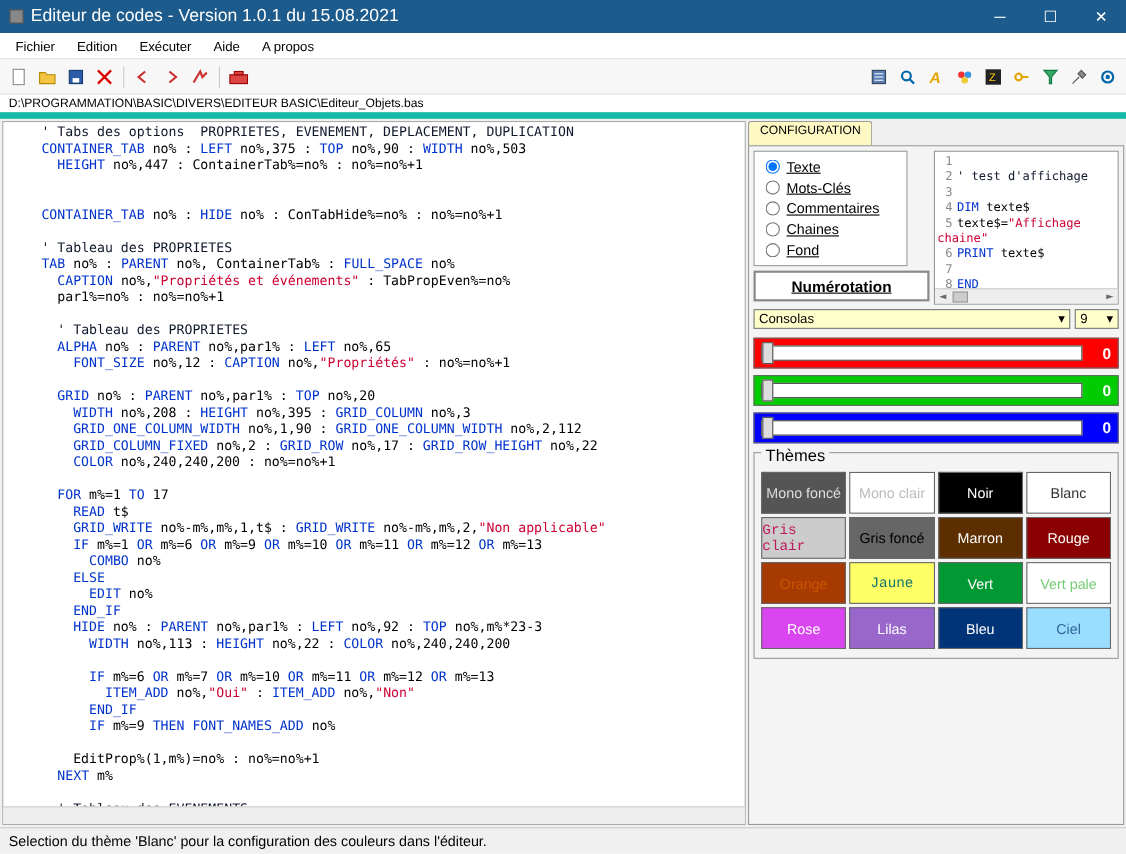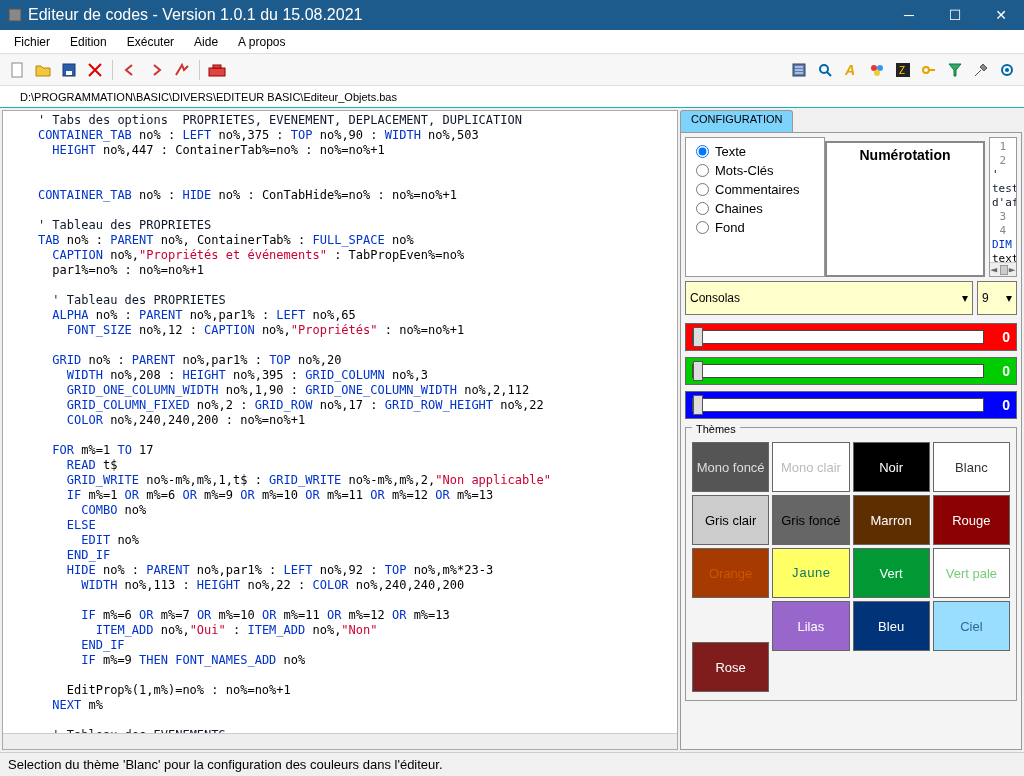--- a/index.html
+++ b/index.html
@@ -6,58 +6,58 @@
   body { font-family: "Segoe UI", Tahoma, sans-serif; font-size: 12px; background: #f0f0f0; width: 1024px; height: 776px; overflow: hidden; display: flex; flex-direction: column; }
   .titlebar { background: #1c5b8c; color: #fff; height: 30px; display: flex; align-items: center; padding-left: 8px; }
   .titlebar .title-text { flex: 1; font-size: 16px; }
   .titlebar .win-btn { width: 46px; height: 30px; display: flex; align-items: center; justify-content: center; color: #fff; font-size: 14px; }
   .menubar { background: #fff; height: 24px; display: flex; align-items: center; padding-left: 4px; border-bottom: 1px solid #ddd; }
   .menubar span { padding: 3px 10px; }
   .toolbar { background: #f7f7f7; height: 32px; display: flex; align-items: center; padding: 0 6px; border-bottom: 1px solid #ddd; gap: 4px; }
   .toolbar .tb-btn { width: 22px; height: 22px; display: flex; align-items: center; justify-content: center; }
   .toolbar .tb-sep { width: 1px; height: 20px; background: #ccc; margin: 0 2px; }
   .toolbar .spacer { flex: 1; }
-  .pathbar { background: #fff; height: 22px; display: flex; align-items: center; padding: 0 20px; border-bottom: 1px solid #14b8a6; font-size: 11px; }
+  .pathbar { background: #fff; height: 22px; display: flex; align-items: center; padding: 0 8px; border-bottom: 6px solid #14b8a6; font-size: 11px; }
   .main { flex: 1; display: flex; overflow: hidden; }
   .editor-pane { flex: 1; display: flex; flex-direction: column; border: 1px solid #aaa; margin: 2px; background: #fff; }
   .code-area { flex: 1; display: flex; overflow: hidden; font-family: Consolas, monospace; font-size: 12px; line-height: 15px; }
   .gutter { width: 44px; text-align: right; padding: 2px 6px 2px 2px; color: #888; background: #f8f8f8; border-right: 1px solid #ddd; overflow: hidden; white-space: pre; }
   .code { flex: 1; padding: 2px 6px; white-space: pre; overflow: auto; }
   .hscroll { height: 16px; background: #eee; border-top: 1px solid #ccc; }
   .kw { color: #0033cc; }
   .cmt { color: #0f172a; }
   .str { color: #cc0033; }
   .right-pane { width: 342px; display: flex; flex-direction: column; margin: 2px 2px 2px 0; }
   .tab-strip { height: 22px; display: flex; }
-  .tab-strip .tab { border: 1px solid #999; border-bottom: none; background: #7dd3fc; padding: 2px 10px; font-size: 11px; border-radius: 3px 3px 0 0; }
+  .tab-strip .tab { border: 1px solid #999; border-bottom: none; background: #fef9c3; padding: 2px 10px; font-size: 11px; border-radius: 3px 3px 0 0; }
   .config-body { flex: 1; border: 1px solid #999; background: #f4f4f4; padding: 4px; display: flex; flex-direction: column; gap: 4px; overflow: hidden; }
   .top-row { display: flex; gap: 4px; height: 140px; }
   .radio-box { border: 1px solid #999; background: #fff; padding: 6px 10px; width: 140px; display: flex; flex-direction: column; gap: 4px; font-size: 13px; }
   .radio-box label { display: flex; align-items: center; gap: 6px; }
   .numero { border: 2px solid #888; background: #fff; text-align: center; font-weight: bold; padding: 4px; font-size: 14px; margin-top: 4px; width: 160px; }
   .preview { flex: 1; border: 1px solid #999; background: #fff; font-family: Consolas, monospace; font-size: 11px; line-height: 14px; padding: 2px; overflow: hidden; position: relative; }
   .preview-gutter { color: #888; display: inline-block; width: 14px; text-align: right; margin-right: 4px; }
   .preview-scroll-h { position: absolute; bottom: 0; left: 0; right: 0; height: 14px; background: #eee; border-top: 1px solid #ccc; display:flex; align-items:center;}
   .preview-scroll-h .thumb { width: 14px; height: 10px; background:#ccc; margin-left:2px; border:1px solid #999;}
   .preview-scroll-h .arrow { width:14px; text-align:center; color:#666;}
   .font-row { display: flex; gap: 4px; }
-  .font-row select, .font-row .sel { flex: 1; height: 34px; border: 1px solid #777; background: #ffffcc; font-size: 12px; padding: 0 4px; }
+  .font-row select, .font-row .sel { flex: 1; height: 18px; border: 1px solid #777; background: #ffffcc; font-size: 12px; padding: 0 4px; }
   .font-row .sel.size { width: 40px; flex: none; }
   .sliders { display: flex; flex-direction: column; gap: 6px; margin-top:4px;}
   .slider-row { height: 28px; display: flex; align-items: center; padding: 0 6px; gap:6px; border:1px solid #666;}
   .slider-row.red { background: #f00; }
   .slider-row.green { background: #0c0; }
   .slider-row.blue { background: #00f; }
   .slider-track { flex: 1; height: 14px; background: #fff; border:1px solid #444; position:relative;}
   .slider-thumb { position:absolute; left:0; top:-4px; width:10px; height:20px; background:#ddd; border:1px solid #555;}
   .slider-val { width: 20px; text-align: right; color: #fff; font-weight: bold; font-size:14px;}
   .themes { border: 1px solid #999; padding: 6px 6px 8px 6px; margin-top:4px;}
-  .themes-label { position: relative; top: -12px; background: #f4f4f4; padding: 0 4px; font-size: 11px; }
+  .themes-label { position: relative; top: -12px; background: #f4f4f4; padding: 0 4px; font-size: 15px; }
   .theme-grid { display: grid; grid-template-columns: repeat(4, 1fr); gap: 3px; margin-top: -6px; }
-  .theme-btn { height: 50px; display: flex; align-items: center; justify-content: center; font-size: 13px; border: 1px solid #666; }
+  .theme-btn { height: 38px; display: flex; align-items: center; justify-content: center; font-size: 13px; border: 1px solid #666; }
   .statusbar { height: 24px; background: #f0f0f0; border-top: 1px solid #ccc; display: flex; align-items: center; padding: 0 8px; font-size: 13px; }
   svg { display:block; }
 </style>
 </head>
 <body>
 
 <div class="titlebar">
   <svg width="14" height="14">
       <rect x="1" y="1" width="12" height="12" fill="#888" stroke="#555"></rect>
     </svg>
@@ -239,21 +239,21 @@
     </div>
     <div class="hscroll"></div>
   </div>
 
   <div class="right-pane">
     <div class="tab-strip">
       <div class="tab">CONFIGURATION</div>
     </div>
     <div class="config-body">
       <div class="top-row">
-        <div style="display:flex;flex-direction:row;">
+        <div style="display:flex;flex-direction:column;text-decoration:underline;">
           <div class="radio-box">
             <label>
                 <input type="radio" name="syn" checked="" style="">
                 <span>Texte</span>
               </label>
             <label>
                 <input type="radio" name="syn" style="">
                 <span>Mots-Clés</span>
               </label>
             <label>
@@ -322,29 +322,29 @@
         </div>
       </div>
 
       <div class="themes">
         <span class="themes-label">Thèmes</span>
         <div class="theme-grid" id="theme-grid">
             <div class="theme-btn" style="background: rgb(85, 85, 85); color: rgb(221, 221, 221);">Mono foncé</div>
             <div class="theme-btn" style="background: rgb(255, 255, 255); color: rgb(187, 187, 187);">Mono clair</div>
             <div class="theme-btn" style="background: rgb(0, 0, 0); color: rgb(255, 255, 255);">Noir</div>
             <div class="theme-btn" style="background: rgb(255, 255, 255); color: rgb(51, 51, 51);">Blanc</div>
-            <div class="theme-btn" style="background: rgb(204, 204, 204); color: #000000;">Gris clair</div>
+            <div class="theme-btn" style="background: rgb(204, 204, 204); color: #be185d; font-family: Liberation Mono, monospace;">Gris clair</div>
             <div class="theme-btn" style="background: rgb(102, 102, 102); color: #000000;">Gris foncé</div>
             <div class="theme-btn" style="background: rgb(92, 46, 0); color: rgb(255, 255, 255);">Marron</div>
             <div class="theme-btn" style="background: rgb(139, 0, 0); color: rgb(255, 255, 255);">Rouge</div>
             <div class="theme-btn" style="background: rgb(166, 58, 0); color: rgb(204, 85, 0);">Orange</div>
             <div class="theme-btn" style="background: rgb(255, 255, 102); color: #0f766e; font-family: Liberation Mono, monospace;">Jaune</div>
             <div class="theme-btn" style="background: rgb(0, 153, 51); color: rgb(255, 255, 255);">Vert</div>
             <div class="theme-btn" style="background: rgb(255, 255, 255); color: rgb(119, 204, 119);">Vert pale</div>
-            <div class="theme-btn" style="background: #7f1d1d; color: rgb(255, 255, 255); margin-top: 41px;">Rose</div>
+            <div class="theme-btn" style="background: #d946ef; color: rgb(255, 255, 255);">Rose</div>
             <div class="theme-btn" style="background: rgb(153, 102, 204); color: rgb(255, 255, 255);">Lilas</div>
             <div class="theme-btn" style="background: rgb(0, 51, 119); color: rgb(255, 255, 255);">Bleu</div>
             <div class="theme-btn" style="background: rgb(153, 221, 255); color: rgb(51, 102, 153);">Ciel</div>
           </div>
       </div>
     </div>
   </div>
 </div>
 
 <div class="statusbar">

